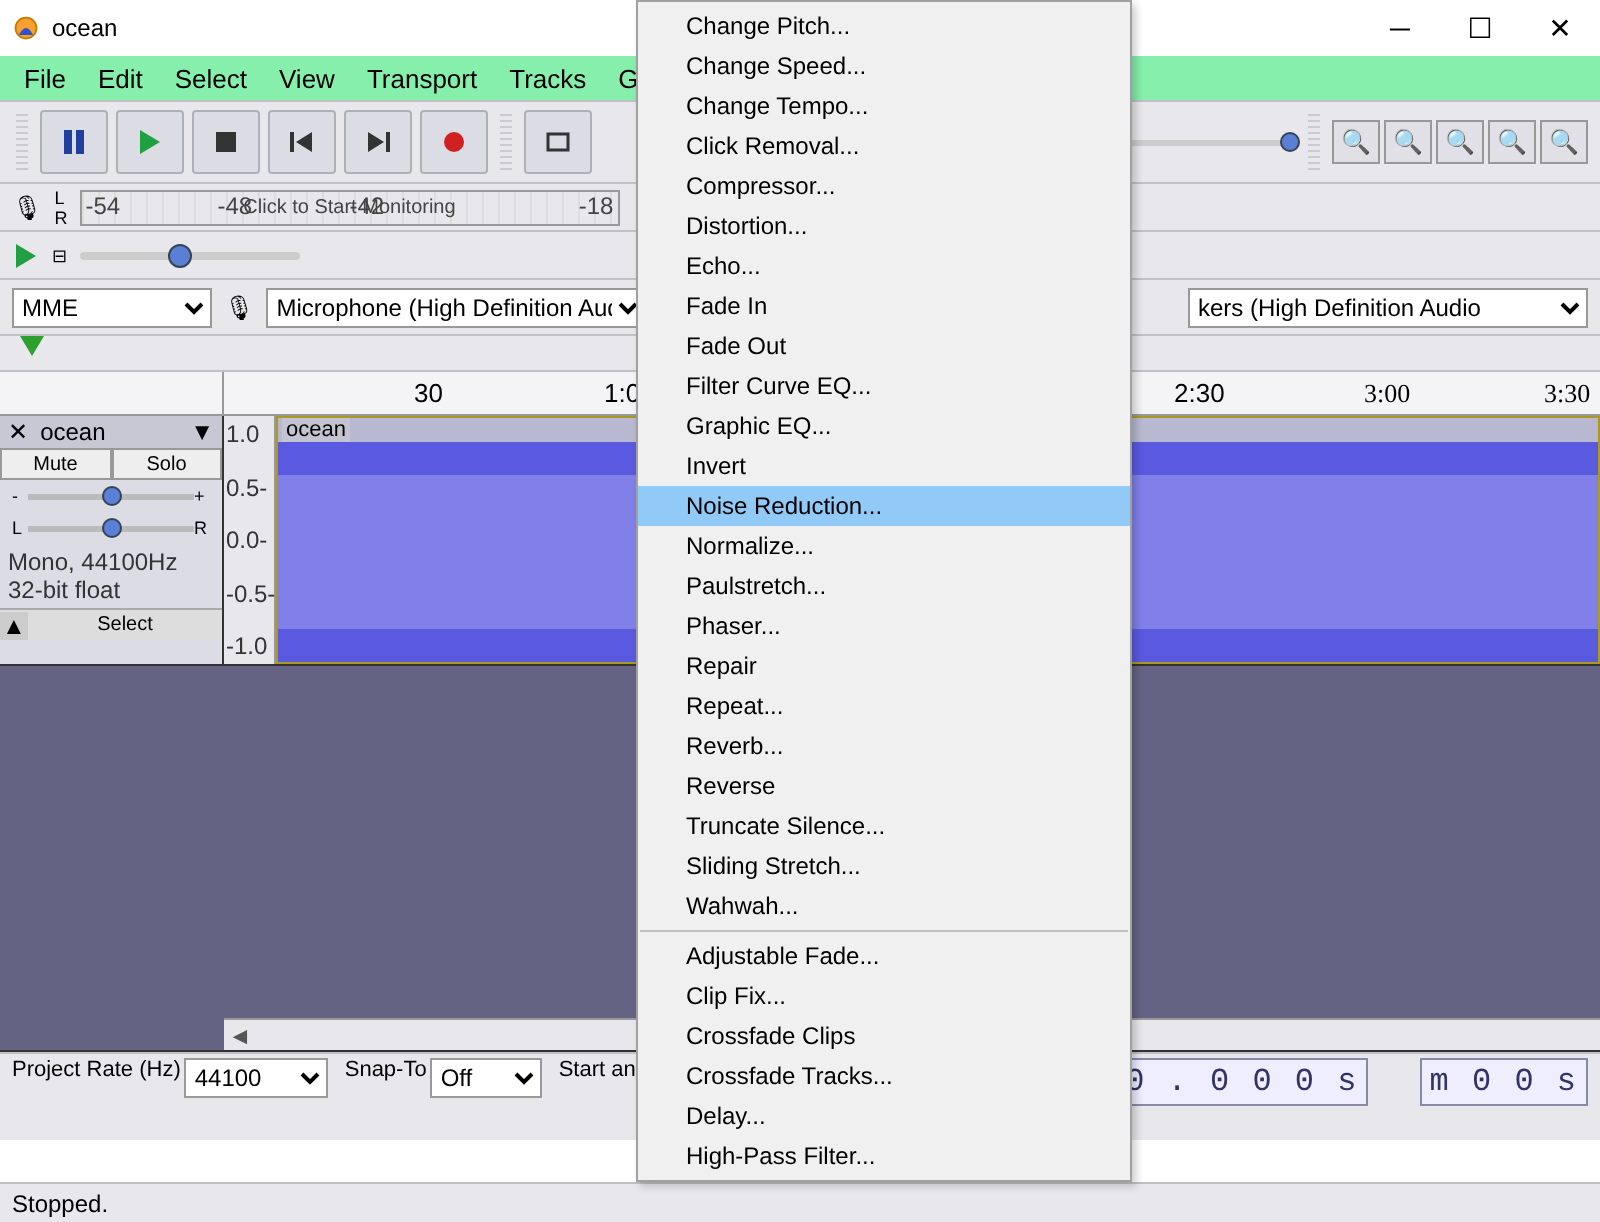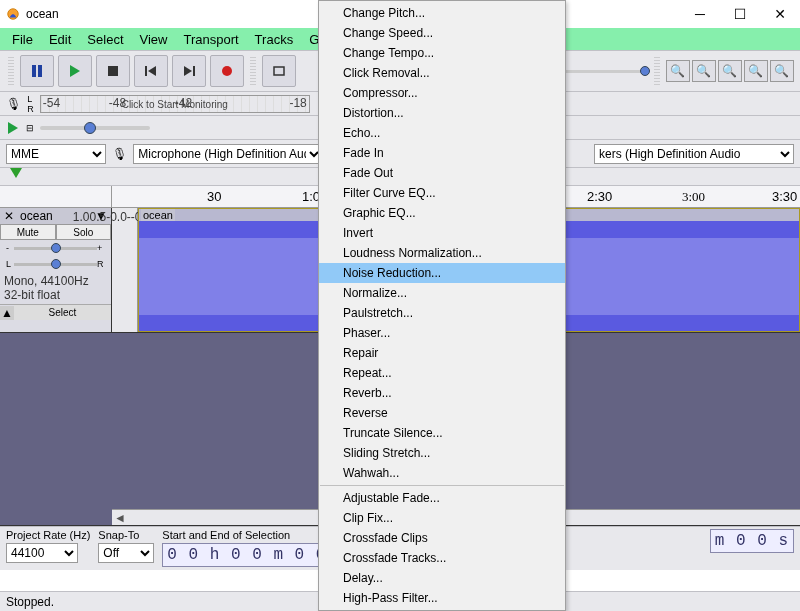--- a/index.html
+++ b/index.html
@@ -50,31 +50,31 @@
 .track-ctrl .btns button { flex:1; font-size:10px; height:16px; border:1px solid #999; background:#eee; }
 .track-ctrl .gain,.track-ctrl .pan { height:16px; position:relative; padding:0 6px; display:flex; align-items:center; }
 .track-ctrl .gain span,.track-ctrl .pan span { font-size:9px; width:8px; }
 .track-ctrl .gain .bar,.track-ctrl .pan .bar { flex:1; height:3px; background:#bbb; position:relative; }
 .track-ctrl .gain .bar .knob,.track-ctrl .pan .bar .knob { position:absolute; top:-4px; left:45%; width:10px; height:10px; border-radius:50%; background:#5a7fd4; border:1px solid #345; }
 .track-ctrl .info { font-size:9px; padding:2px 4px; color:#333; }
 .track-ctrl .sel { display:flex; align-items:center; border-top:1px solid #aaa; }
 .track-ctrl .sel .cb { width:14px; background:#ccc; text-align:center; }
 .track-ctrl .sel .lb { flex:1; text-align:center; background:#ddd; font-size:10px; padding:2px 0; }
 
-.scale-col { width:26px; background:#e8e8ec; border-right:1px solid #999; display:flex; flex-direction:row; justify-content:center; font-size:9px; padding:2px 1px; color:#333; }
+.scale-col { width:26px; background:#e8e8ec; border-right:1px solid #999; display:flex; flex-direction:column; justify-content:space-between; font-size:9px; padding:2px 1px; color:#333; }
 .wave-col { flex:1; position:relative; background:#b8b8d0; border:1px solid #aa9922; }
 .wave-col .trackname { position:absolute; top:0; left:2px; font-size:11px; background:rgba(200,200,210,.7); padding:0 2px; }
 .wave-col .wave { position:absolute; inset:12px 0 0 0; background:linear-gradient(#5a5ae0 0%,#5a5ae0 15%,#8080e8 15%,#8080e8 85%,#5a5ae0 85%,#5a5ae0 100%); }
 
 .empty-area { height:193px; background:#646383; border-bottom:1px solid #333; position:relative; }
 .hscroll { position:absolute; left:112px; right:0; bottom:0; height:16px; background:#e8e8ec; border-top:1px solid #999; display:flex; align-items:center; }
 .hscroll .arr { width:16px; text-align:center; color:#555; }
 
 .bottom-bar { height:44px; background:#e8e8ec; border-top:1px solid #c0c0c6; display:flex; align-items:flex-start; padding:2px 6px; gap:8px; }
-.bb-group { display:flex; flex-direction:column; gap:2px; }
+.bb-group { display:flex; flex-direction:row; gap:2px; }
 .bb-label { font-size:11px; }
 .time-disp { font-family:"Courier New",monospace; font-size:16px; background:#eef; border:1px solid #88a; padding:2px 4px; color:#336; letter-spacing:1px; }
 
 .status { height:20px; background:#e8e8ec; border-top:1px solid #c0c0c6; padding-left:6px; display:flex; align-items:center; font-size:12px;margin-top:21px; }
 
 
 .effect-menu { position:absolute; left:318px; top:0; width:248px; background:#f0f0f0; border:1px solid #a0a0a0; box-shadow:2px 2px 4px rgba(0,0,0,.2); z-index:100; padding:2px 0; }
 .effect-menu .eitem { padding:3px 24px; font-size:12px; white-space:nowrap; }
 .effect-menu .eitem.highlight { background:#91c9f7; }
 .effect-menu .sep { height:1px; background:#c0c0c0; margin:2px 1px; }
@@ -207,21 +207,21 @@
   <div class="tri"></div>
 </div>
 
 <div class="timeline">
   <div class="gutter"></div>
   <div class="ticks" id="tl-ticks">
       <span class="tl-lab" style="left: 95px;">30</span>
       <span class="tl-lab" style="left: 190px;">1:00</span>
       <span class="tl-lab" style="left: 475px;">2:30</span>
       <span class="tl-lab" style="left: 570px; font-family: Liberation Serif, serif;">3:00</span>
-      <span class="tl-lab" style="left: 660px;">3:30</span>
+      <span class="tl-lab" style="left: 660px; font-family: Liberation Serif, serif;">3:30</span>
     </div>
 </div>
 
 <div class="track-area">
   <div class="track-ctrl">
     <div class="hdr">
       <span class="x">✕</span>
       <span class="nm">ocean</span>
       <span class="dd">▼</span>
     </div>
@@ -299,21 +299,20 @@
     <div class="eitem">Change Tempo...</div>
     <div class="eitem">Click Removal...</div>
     <div class="eitem">Compressor...</div>
     <div class="eitem">Distortion...</div>
     <div class="eitem">Echo...</div>
     <div class="eitem">Fade In</div>
     <div class="eitem">Fade Out</div>
     <div class="eitem">Filter Curve EQ...</div>
     <div class="eitem">Graphic EQ...</div>
     <div class="eitem">Invert</div>
-    <div class="eitem">Loudness Normalization...</div>
     <div class="eitem highlight">Noise Reduction...</div>
     <div class="eitem">Normalize...</div>
     <div class="eitem">Paulstretch...</div>
     <div class="eitem">Phaser...</div>
     <div class="eitem">Repair</div>
     <div class="eitem">Repeat...</div>
     <div class="eitem">Reverb...</div>
     <div class="eitem">Reverse</div>
     <div class="eitem">Truncate Silence...</div>
     <div class="eitem">Sliding Stretch...</div>

